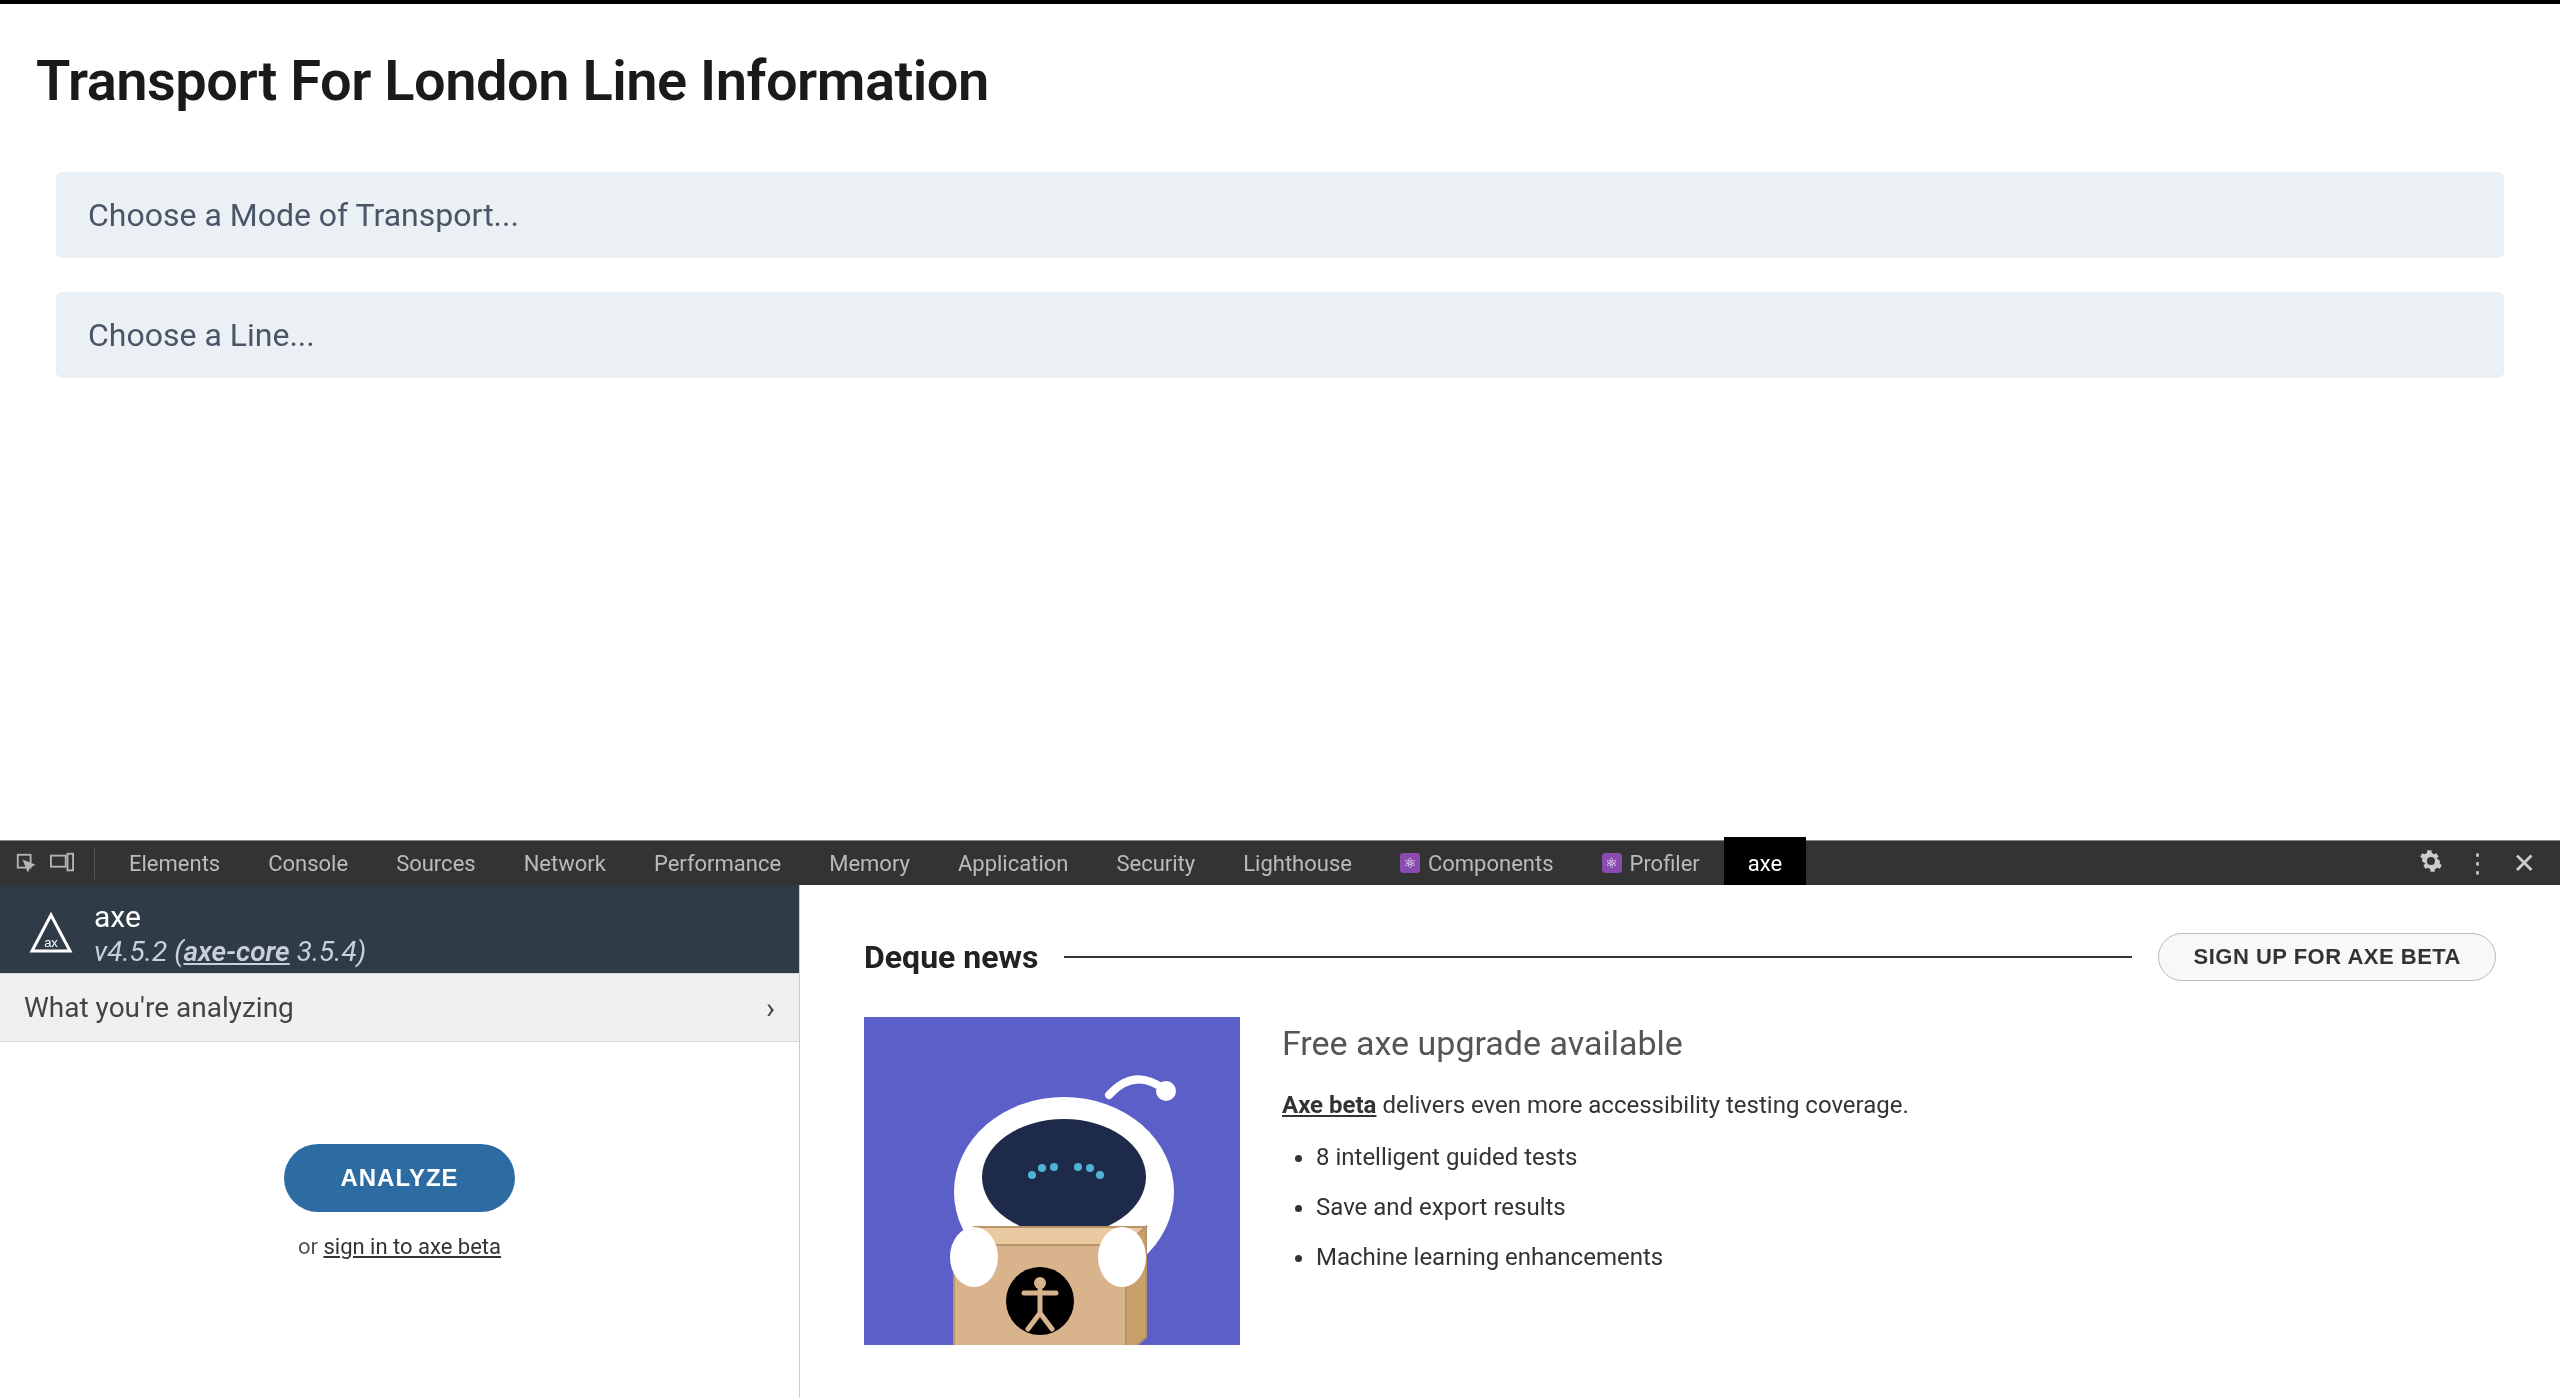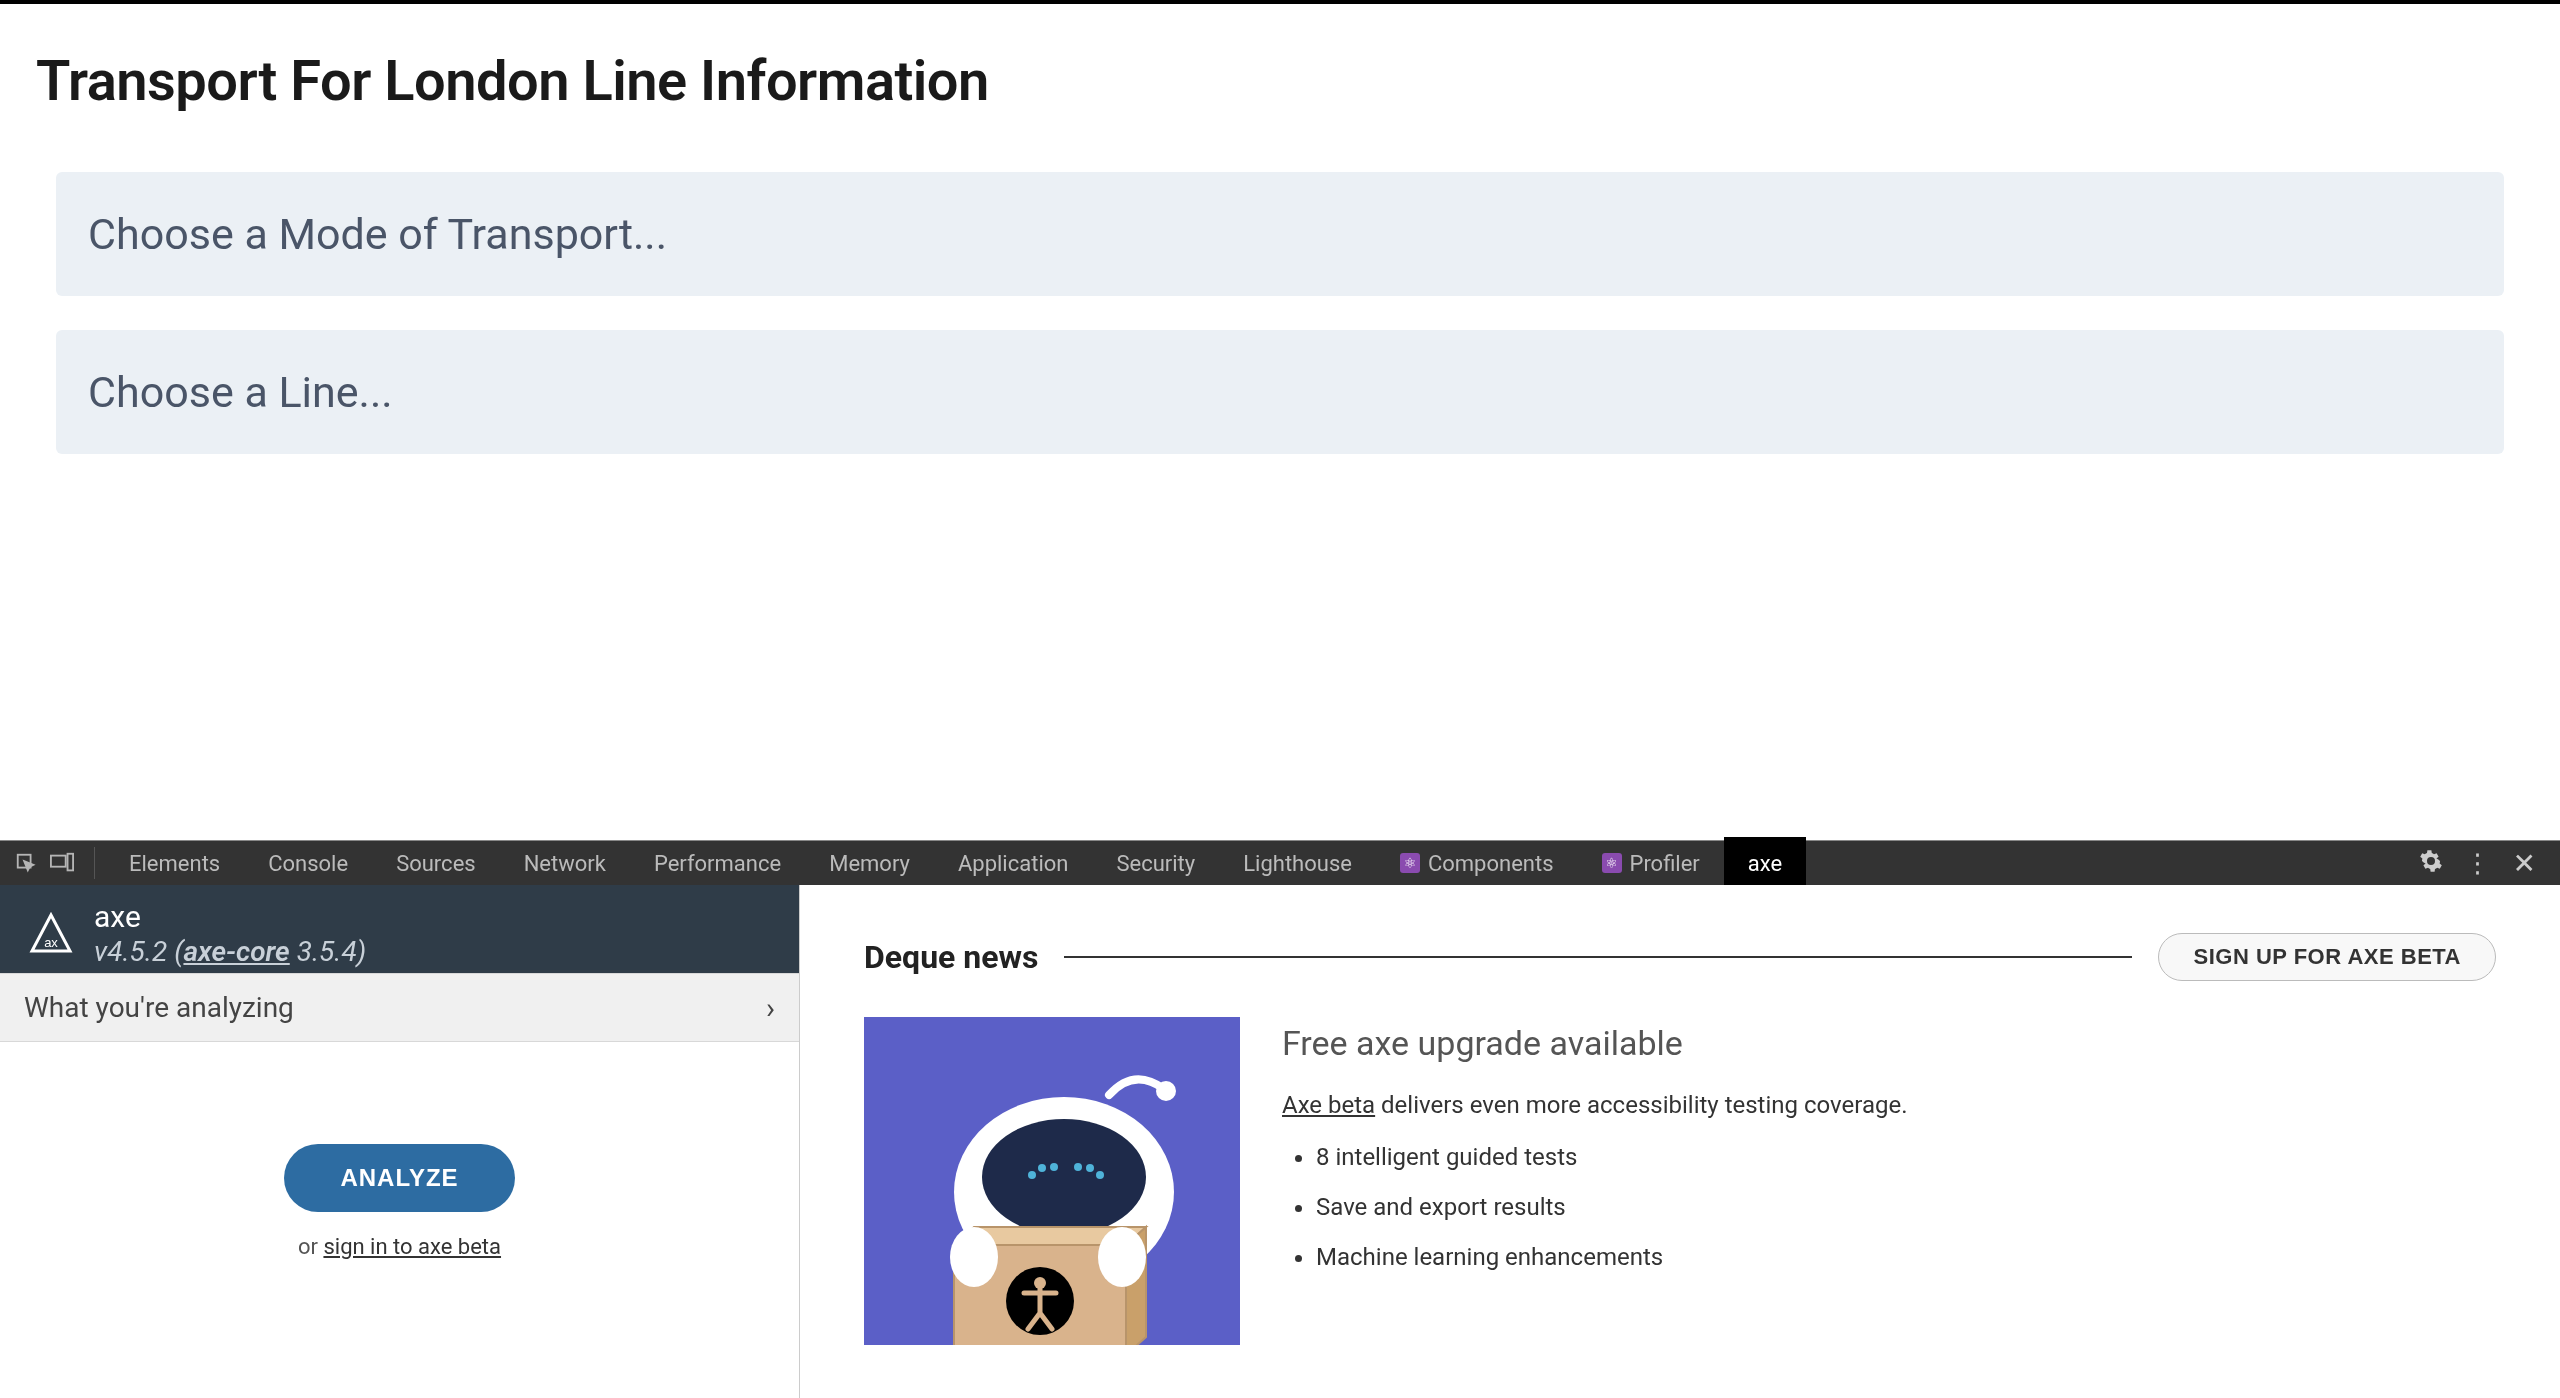--- a/index.html
+++ b/index.html
@@ -27,23 +27,23 @@
       font-size: 56px;
       font-weight: 600;
       color: #1a1a1a;
       margin-bottom: 58px;
       letter-spacing: -0.5px;
     }
     
     .select-box {
       background: #ebf0f5;
       border-radius: 6px;
-      padding: 37px 32px;
+      padding: 24px 32px;
       margin: 0 20px 34px 20px;
-      font-size: 43px;
+      font-size: 32px;
       color: #4a5568;
       cursor: pointer;
     }
     
     
     .devtools {
       position: absolute;
       top: 836px;
       left: 0;
       right: 0;
@@ -280,21 +280,21 @@
       margin-bottom: 28px;
     }
     
     .news-subtitle {
       font-size: 24px;
       color: #333;
       margin-bottom: 24px;
     }
     
     .news-subtitle u {
-      font-weight: 400;
+      font-weight: 700;
     }
     
     .news-list {
       list-style: disc;
       padding-left: 34px;
       font-size: 24px;
       color: #333;
     }
     
     .news-list li {

